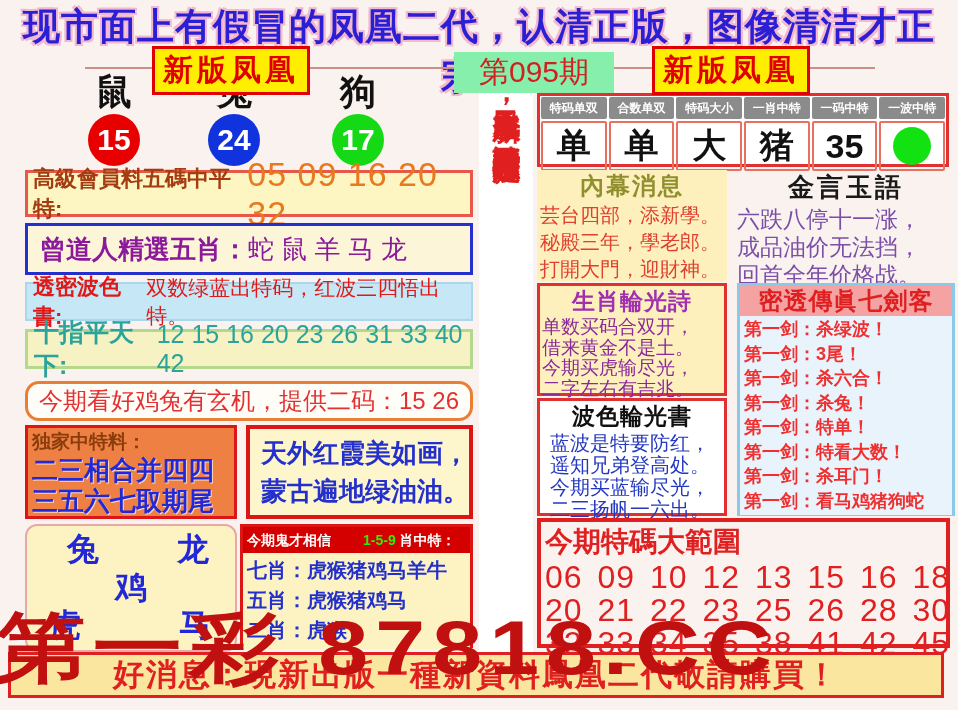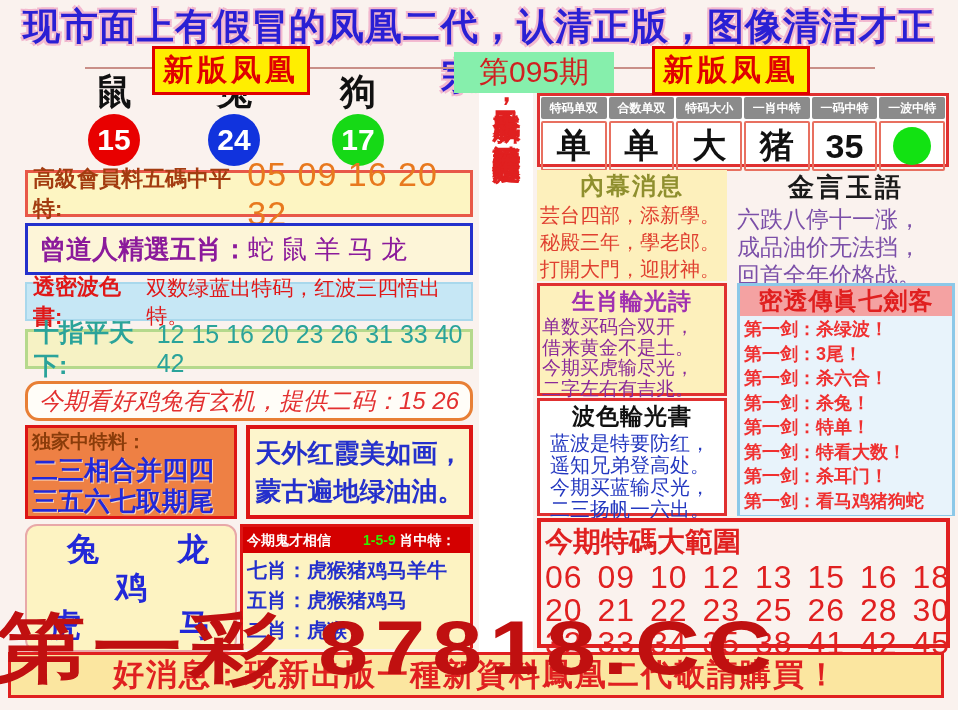--- a/index.html
+++ b/index.html
@@ -31,28 +31,28 @@
   .box2{top:223px;height:52px;background:#fdf5d8;border:3px solid #2330cc;
         display:flex;align-items:center;padding-left:12px;font-size:26px;color:#8b1a9b;}
   .box2 .lab{font-weight:bold;}
   .box3{top:282px;height:39px;background:#c6e7f5;border:2px solid #a9d8ec;
         display:flex;align-items:center;padding-left:6px;color:#e01818;font-size:21px;}
   .box3 .lab{font-weight:bold;font-size:22px;}
   .box4{top:329px;height:40px;background:#f6f2c4;border:3px solid #b5d98c;
         display:flex;align-items:center;padding-left:6px;color:#2aa39a;font-size:25px;}
   .box4 .lab{font-weight:bold;}
   .box5{top:381px;height:40px;background:#fffdf8;border:3px solid #e87f35;border-radius:14px;
-        display:flex;align-items:center;justify-content:center;color:#e33030;font-size:24px;font-style:italic;}
+        display:flex;align-items:center;justify-content:center;color:#e33030;font-size:24px;}
   .box6{top:425px;left:25px;width:212px;height:94px;background:#ee8044;border:3px solid #dd1515;
         box-sizing:border-box;padding:1px 4px;}
   .box6 .t{color:#8a3c0a;font-weight:bold;font-size:19px;}
   .box6 .l{color:#2228d8;font-weight:bold;font-size:26px;line-height:31px;text-shadow:1px 1px 0 #f8d8c0;}
   .box7{top:425px;left:246px;width:227px;height:94px;background:#fdf5cc;border:4px solid #dd1515;
         box-sizing:border-box;display:flex;flex-direction:column;justify-content:center;
-        text-align:center;color:#2430cc;font-weight:bold;font-size:26px;line-height:38px;}
+        text-align:center;color:#2430cc;font-weight:bold;font-size:26px;line-height:38px;align-items:flex-end;}
   .box8{top:524px;left:25px;width:208px;height:124px;background:#fdf3c2;border:2px solid #e8a8a8;
         border-radius:12px;}
   .box8 span{position:absolute;font-size:32px;font-weight:bold;color:#2228d8;}
   .box9{top:524px;left:240px;width:233px;height:124px;border:3px solid #dd1515;box-sizing:border-box;}
   .box9 .hd{height:26px;background:#d40000;color:#fff;font-size:14px;font-weight:bold;
             line-height:26px;padding-left:4px;white-space:nowrap;}
   .box9 .hl{color:#33ee00;margin-left:32px;}
   .box9 .bd{background:#fdf3c2;height:92px;padding:2px 4px;}
   .box9 .row{color:#2430cc;font-weight:bold;font-size:20px;line-height:30px;}
   

